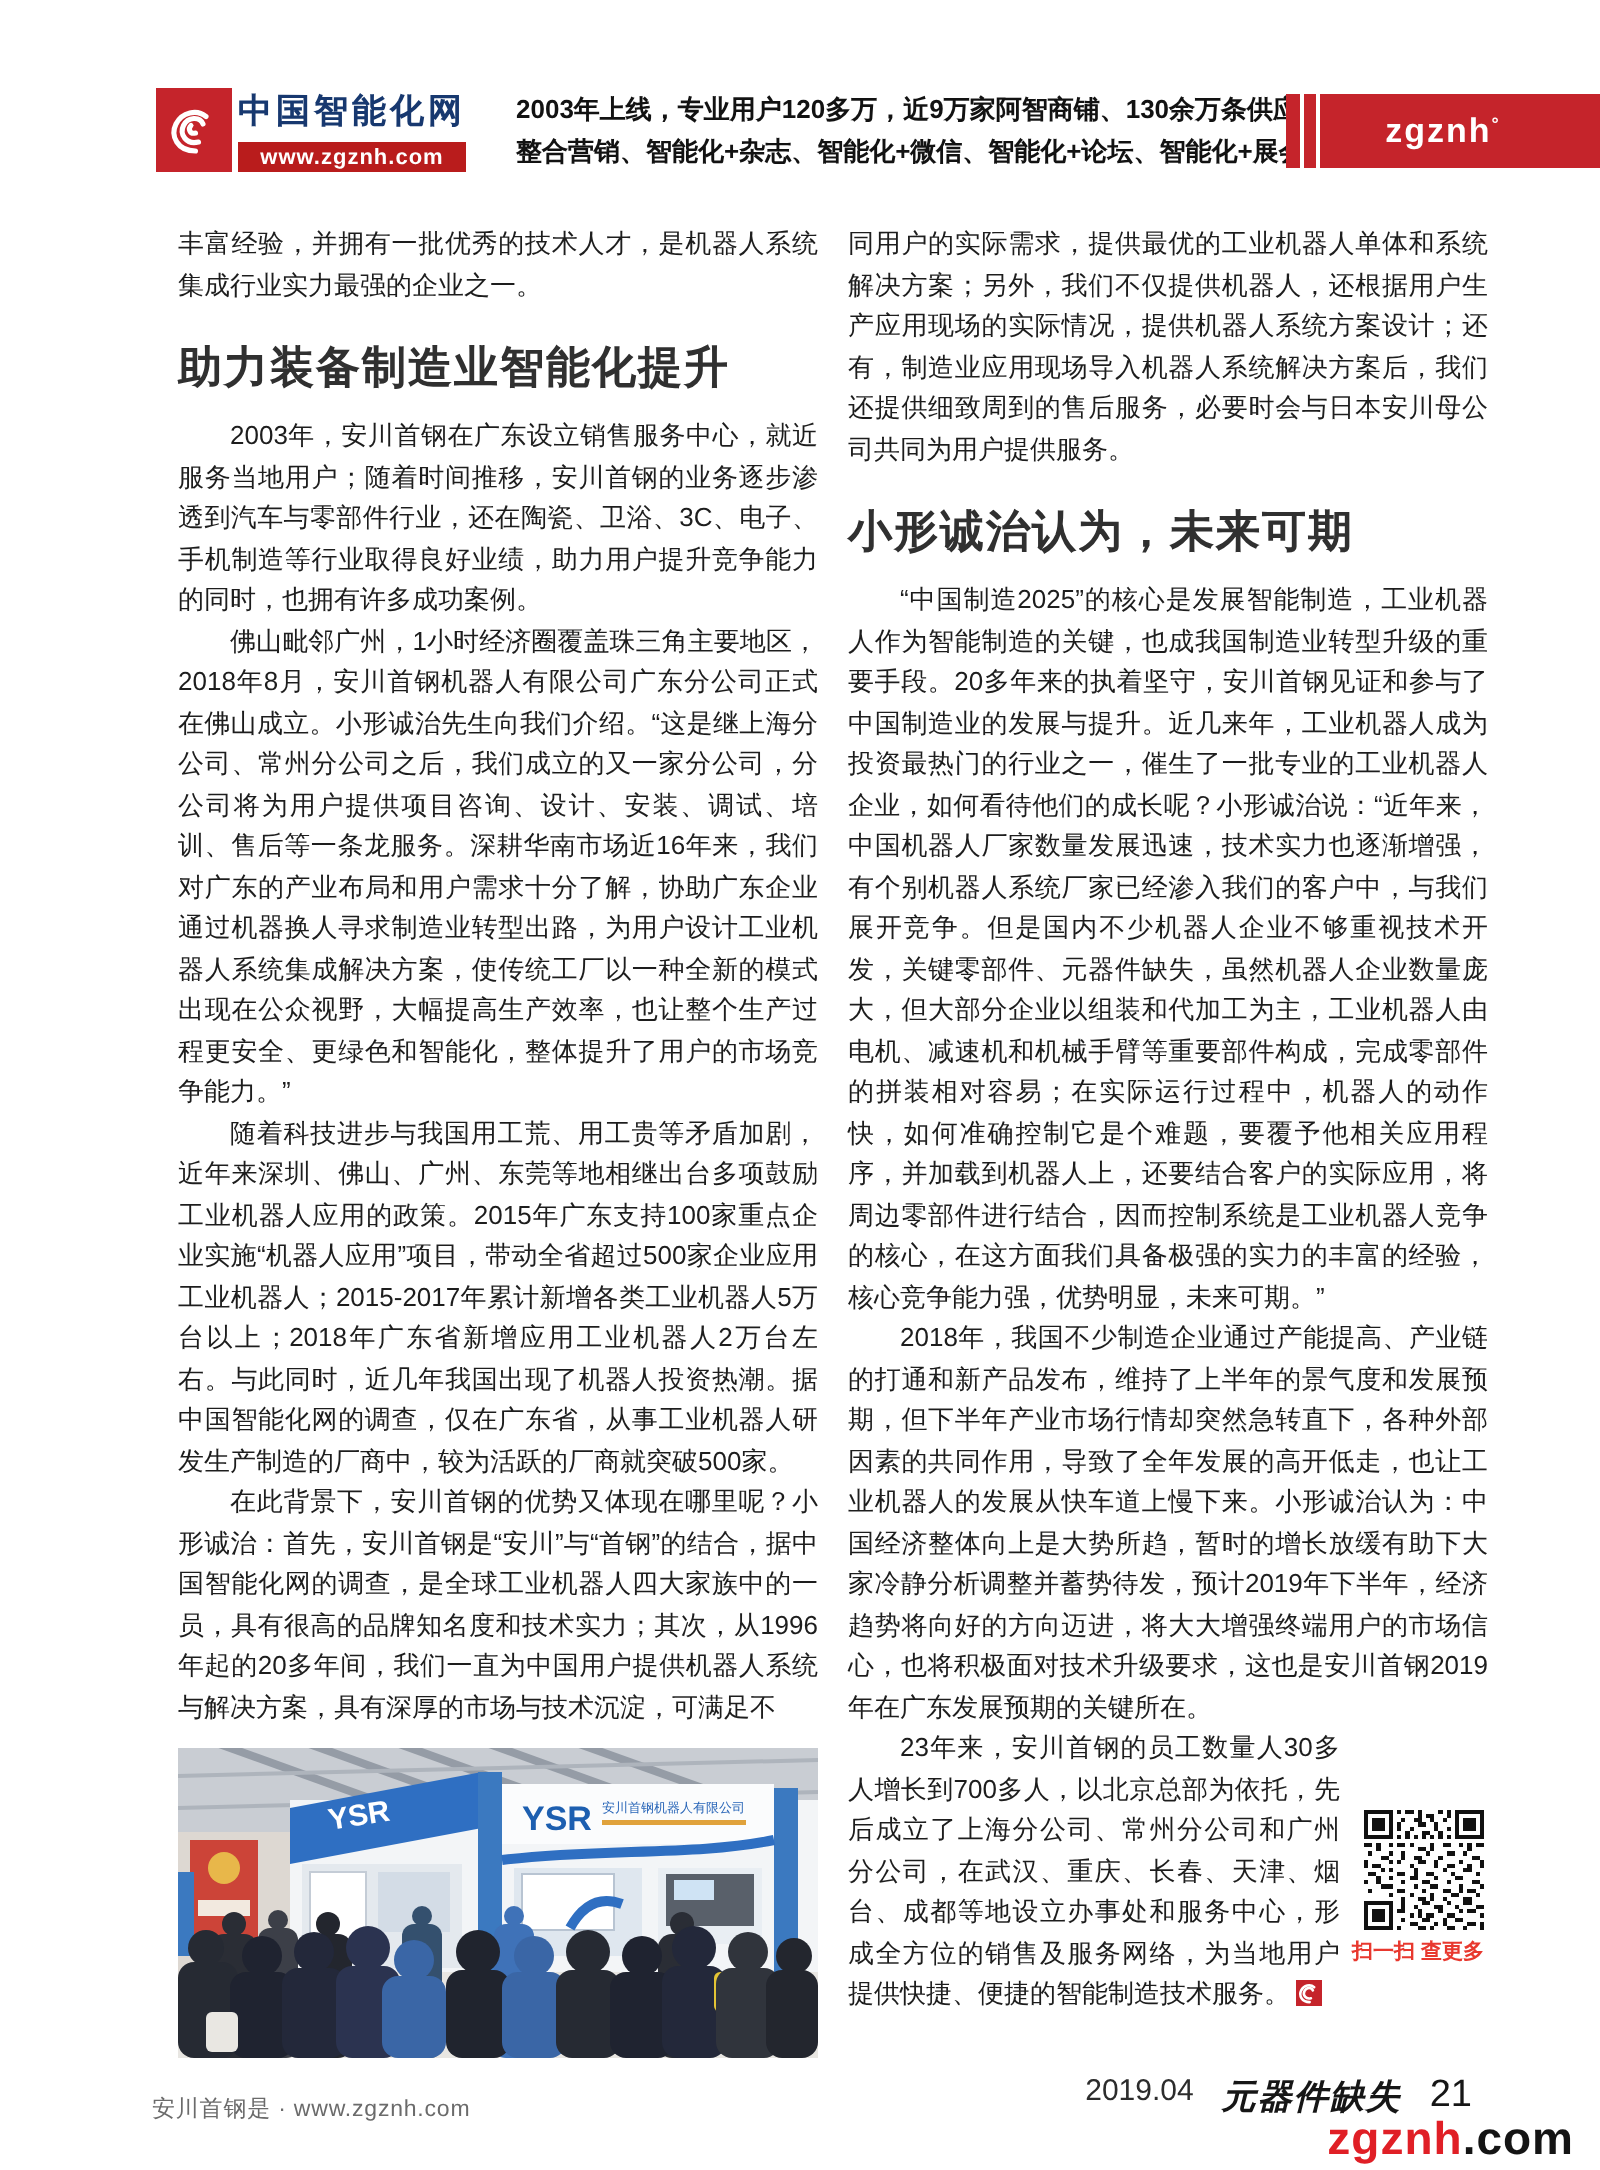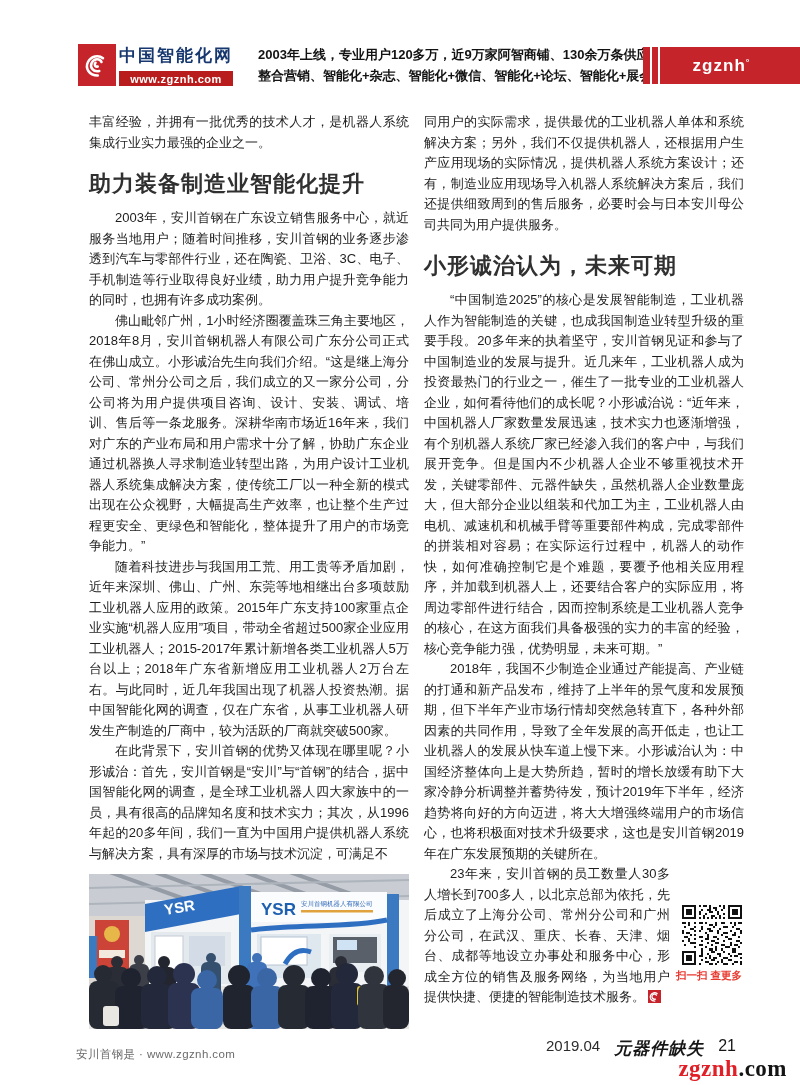--- a/index.html
+++ b/index.html
@@ -33,22 +33,22 @@
   .qr-float{float:right;width:62px;margin:41px 0 2px 12px;text-align:center;}
   .qr-float svg{width:60px;height:60px;display:block;}
   .qr-caption{font-size:10.5px;font-weight:bold;color:#e8382e;margin:3px 0 0 -8px;white-space:nowrap;text-align:center;}
   .end-mark{display:inline-block;width:13px;height:13px;vertical-align:-2px;margin-left:3px;background:#c5242b;}
   .end-mark svg{width:13px;height:13px;display:block;}
   
   .footer-left{position:absolute;left:76px;top:1047px;font-size:11.5px;color:#6b6b6b;letter-spacing:.4px;}
   .footer-right{position:absolute;right:64px;top:1037px;display:flex;align-items:flex-start;gap:14px;}
   .issue{font-size:15px;color:#2c2c2c;}
   .mag-logo{font-family:"DejaVu Serif","Liberation Serif",serif;font-style:italic;font-weight:bold;font-size:17px;color:#161616;letter-spacing:1px;}
-  .page-num{font-size:16px;color:#161616;}
-  .site-mark{position:absolute;right:13px;top:1056px;font-size:23px;font-weight:bold;letter-spacing:.5px;font-family:Liberation Serif, serif;}
+  .page-num{font-size:19px;color:#161616;}
+  .site-mark{position:absolute;right:13px;top:1056px;font-size:23px;font-weight:bold;letter-spacing:.5px;}
   .site-mark .red{color:#e01f26;}
   .site-mark .dark{color:#141414;}
 </style>
 </head>
 <body>
 
 <div class="page">
 
   <header class="masthead">
     <div class="logo">

